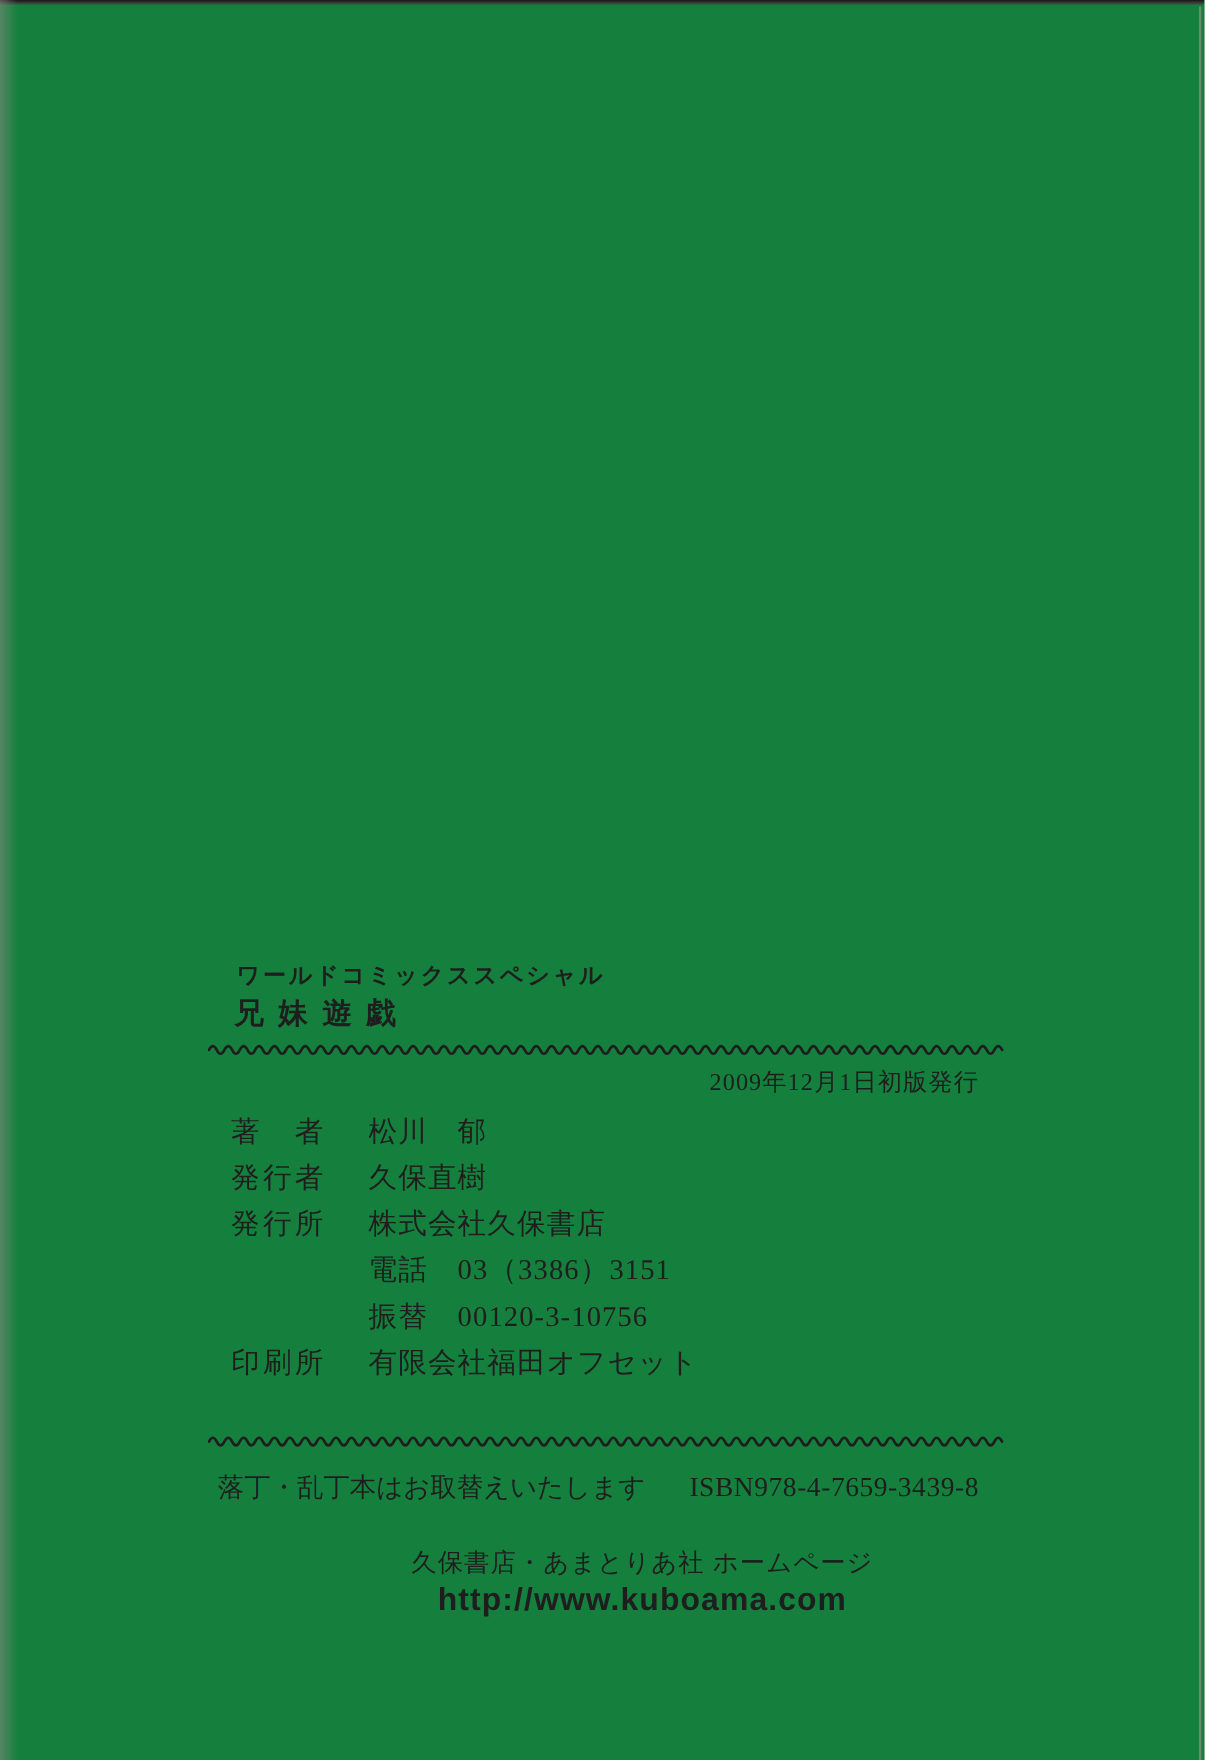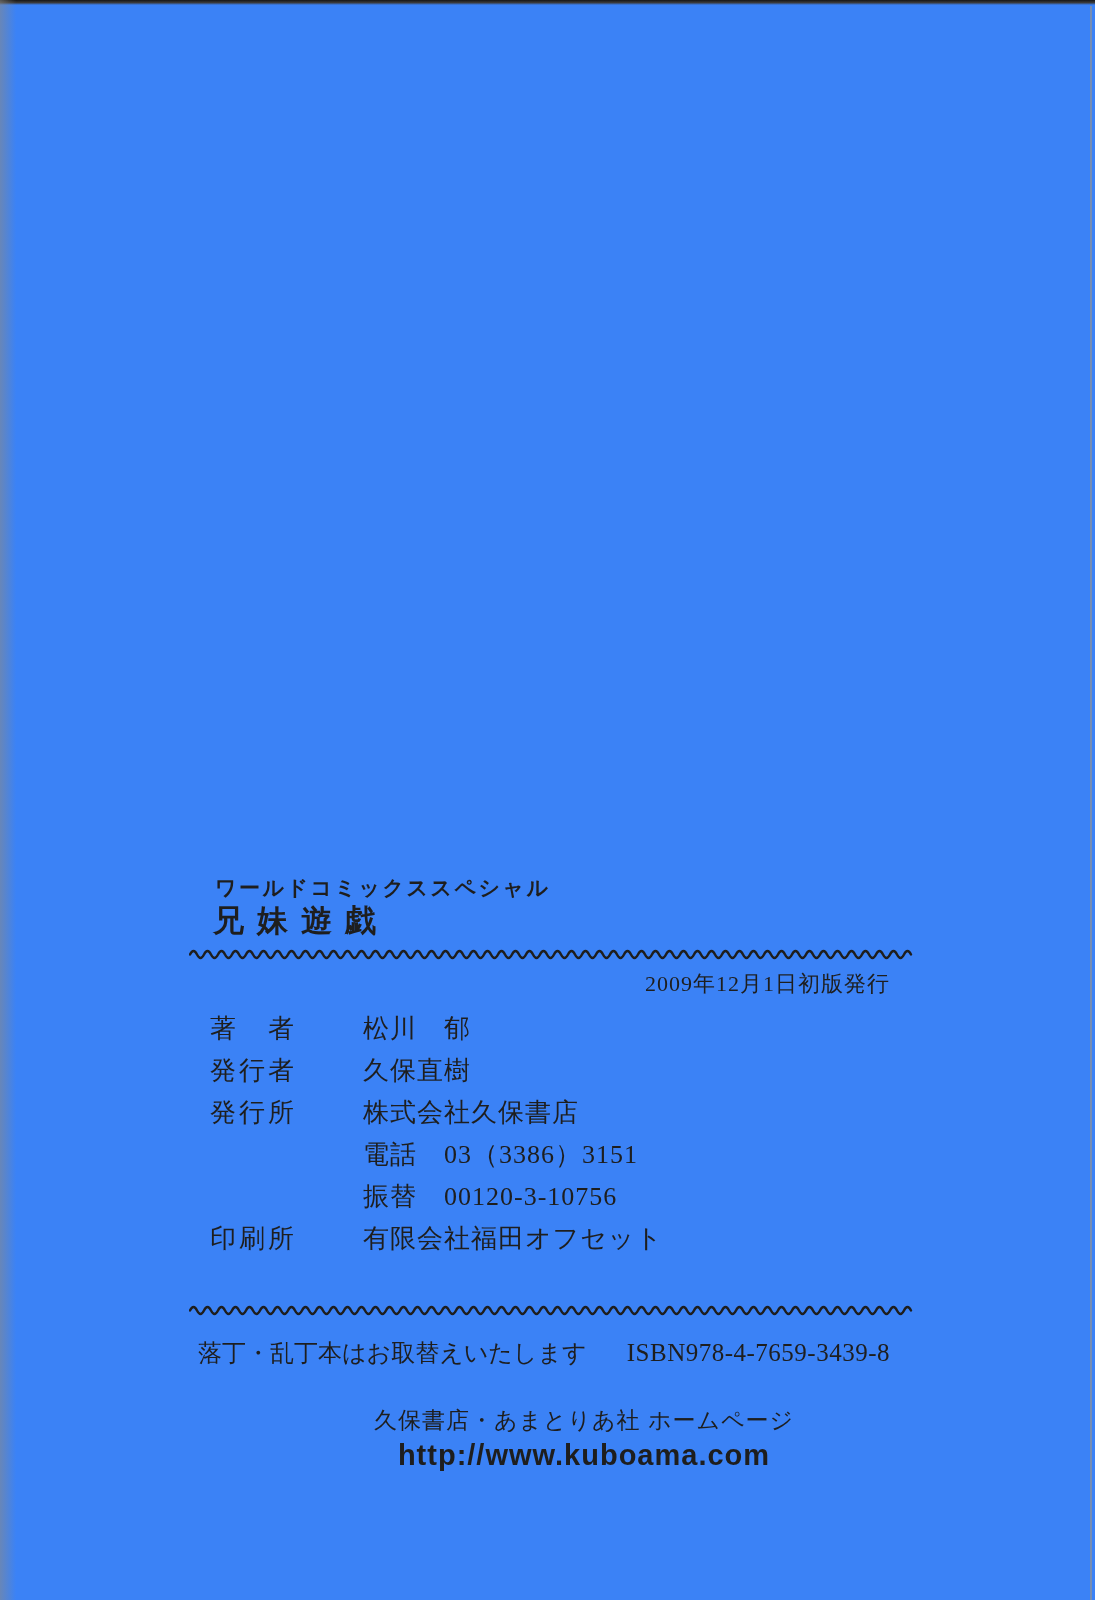--- a/index.html
+++ b/index.html
@@ -1,20 +1,20 @@
 <!DOCTYPE html>
 <html><head>
 <meta charset="utf-8">
 <style>
   html, body { margin: 0; padding: 0; background: #dddbd8; }
   .page {
     position: relative;
     width: 1095px;
     height: 1600px;
-    background: #3b82f6;
+    background: #15803d;
     overflow: hidden;
     color: #1e1e1e;
     font-family: "Liberation Serif", "DejaVu Serif", serif;
   }
   
   .top-edge {
     position: absolute; top: 0; left: 0; right: 0; height: 5px;
     background: linear-gradient(to bottom, #161616 0%, #3c3c3c 55%, rgba(120,120,120,0) 100%);
   }
   .left-edge {
@@ -26,38 +26,38 @@
     background: rgba(150,148,144,0.65);
   }
   .series {
     position: absolute; left: 215px; top: 876px;
     font-family: "Liberation Sans", "DejaVu Sans", sans-serif;
     font-size: 21px; font-weight: 600; letter-spacing: 2.5px; line-height: 24px;
     white-space: nowrap;
   }
   .title {
     position: absolute; left: 213px; top: 901px; margin: 0;
-    font-size: 31px; font-weight: 700; letter-spacing: 13px; line-height: 40px;
+    font-size: 27px; font-weight: 700; letter-spacing: 13px; line-height: 40px;
     white-space: nowrap;
   }
   .wave { position: absolute; left: 189px; width: 724px; height: 14px; }
   .wave.w1 { top: 946px; }
   .wave.w2 { top: 1302px; }
   .edition-date {
     position: absolute; left: 190px; top: 967px; width: 700px;
     text-align: right; font-size: 22px; line-height: 34px; letter-spacing: 1px;
     white-space: nowrap;
   }
   .rows { position: absolute; left: 210px; top: 1008px; font-size: 26px; }
   .row { height: 42px; line-height: 42px; white-space: nowrap; }
   .row .label {
     display: inline-block; width: 84px; vertical-align: top;
     text-align: justify; text-align-last: justify;
   }
-  .row .value { display: inline-block; margin-left: 69px; letter-spacing: 1px; }
+  .row .value { display: inline-block; margin-left: 41px; letter-spacing: 1px; }
   .notice-row {
     position: absolute; left: 198px; top: 1336px; width: 692px;
     display: flex; justify-content: space-between; align-items: flex-end;
     font-size: 24px; line-height: 34px; white-space: nowrap;
   }
   .isbn { font-size: 25px; letter-spacing: 0.5px; }
   .homepage {
     position: absolute; left: 0; top: 1405px; width: 1080px; text-align: center;
     font-family: "Liberation Sans", "DejaVu Sans", sans-serif;
     padding-left: 44px;

